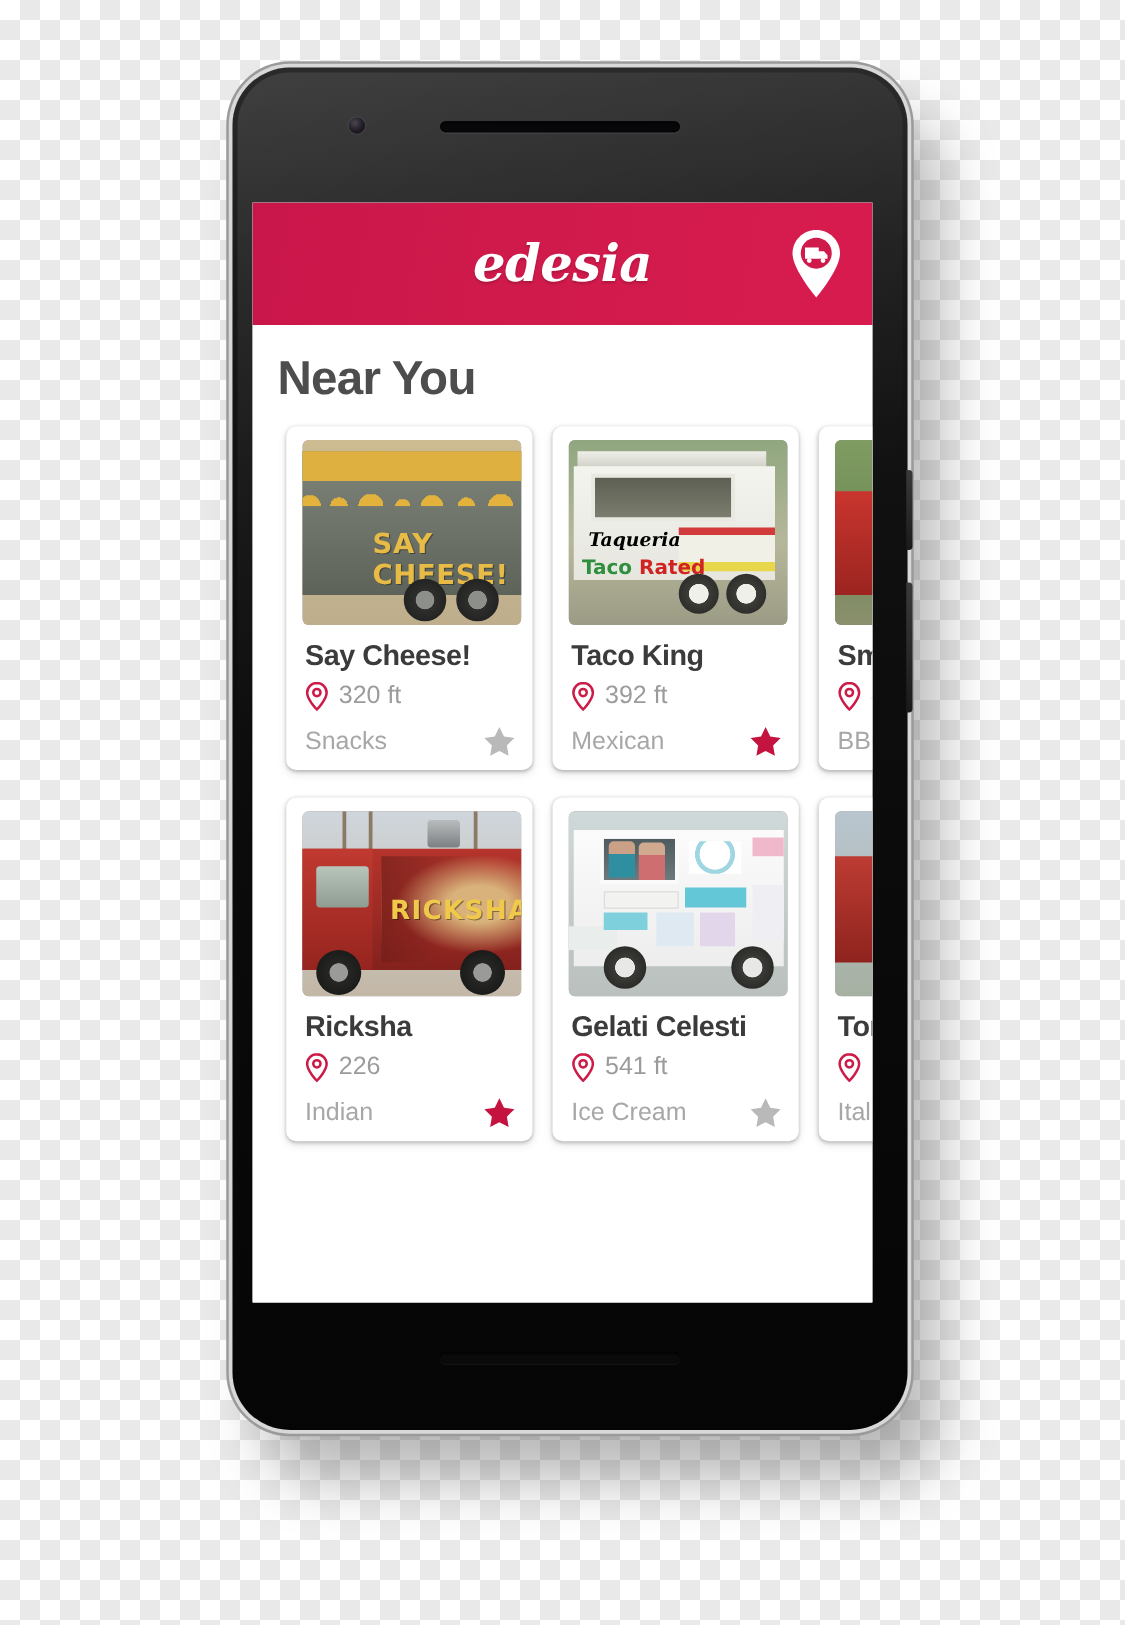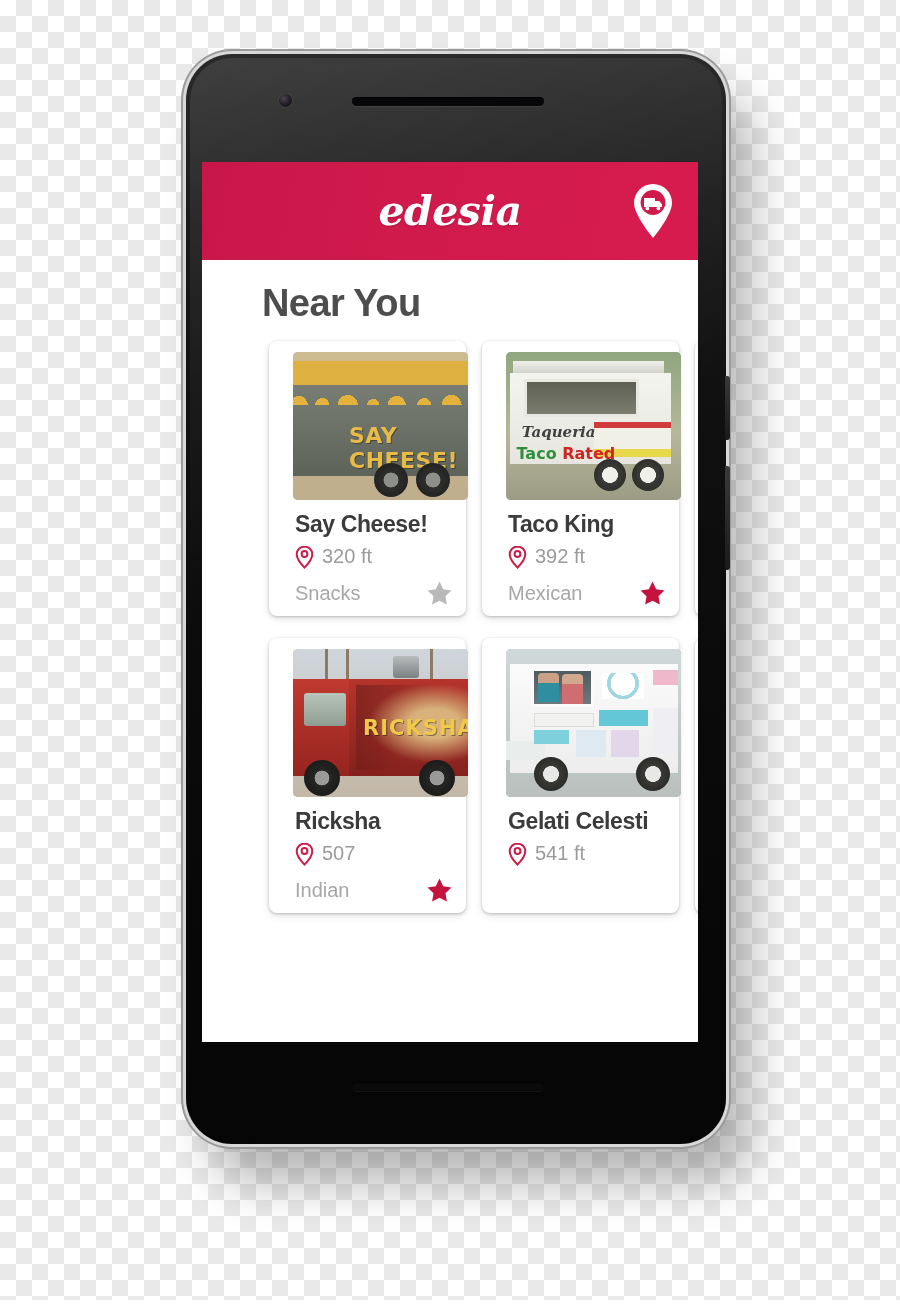--- a/index.html
+++ b/index.html
@@ -96,42 +96,42 @@
     width: 46px; height: 58px;
   }
 
   
   .content {
     height: 782px;
     overflow: hidden;
     background: #fff;
     padding-top: 4px;
   }
-  .section { margin-bottom: 2px; margin-left: 40px; }
+  .section { margin-bottom: 2px; }
   .section-title {
     font-size: 38px;
     font-weight: 700;
     color: #4d4d4d;
     letter-spacing: -0.6px;
     margin: 18px 0 10px 20px;
   }
   .card-row {
     display: flex;
     gap: 16px;
     padding: 6px 0 14px 27px;
   }
 
   
   .card {
     flex: 0 0 auto;
     width: 197px;
     background: #ffffff;
     border-radius: 8px;
     box-shadow: 0 1px 3px rgba(0,0,0,0.22), 0 3px 8px rgba(0,0,0,0.10);
-    padding: 11px 11px 6px 24px;
+    padding: 11px 11px 6px 13px;
     box-sizing: border-box;
   }
   .card-photo {
     width: 175px; height: 148px;
     border-radius: 5px;
     overflow: hidden;
     position: relative;
     background: #9aa0a0;
   }
   .card-title {
@@ -191,21 +191,21 @@
   .tk-sky   { inset: 0; background: linear-gradient(180deg,#8fa77f 0%, #b6b79a 55%, #9c9c86 100%); }
   .tk-awn   { left: 4%; top: 6%; width: 86%; height: 9%;
               background: linear-gradient(180deg,#efefe9,#cfd0c8); }
   .tk-body  { left: 2%; top: 14%; width: 92%; height: 62%;
               background: linear-gradient(180deg,#f4f4ef 0%, #e6e6df 100%); }
   .tk-win   { left: 10%; top: 18%; width: 66%; height: 26%;
               background: linear-gradient(180deg,#5c5f52,#7b7e6e);
               border: 3px solid #e9e9e2; box-sizing: border-box; }
   .tk-menu  { left: 50%; top: 47%; width: 44%; height: 24%;
               background: linear-gradient(180deg,#d23b3b 0 16%, #f1f0e6 16% 78%, #e8d64b 78% 100%); }
-  .tk-taq   { left: 9%; top: 48%; color:#404040; font-size: 15px;
+  .tk-taq   { left: 9%; top: 48%; color:#000000; font-size: 15px;
               font-family:"DejaVu Serif", serif; font-style: italic; font-weight: 700; }
   .tk-name  { left: 6%; top: 62%; font-size: 16px; font-weight: 700;
               font-family:"DejaVu Sans", sans-serif; }
   .tk-wheel { bottom: 6%; width: 32px; height: 32px; border-radius: 50%;
               background: radial-gradient(circle,#f0f0ea 0 34%, #3b3b38 36%, #232321 100%); }
 
   
   .rk-sky   { inset: 0; background: linear-gradient(180deg,#cfd6dc 0%, #c3b7a6 100%); }
   .rk-tree  { top: 0; width: 3px; height: 42%; background: #8b7a66; }
   .rk-body  { left: -4%; top: 20%; width: 108%; height: 66%;
@@ -402,21 +402,21 @@
                 <div class="ph rk-wheel" style="left:72%"></div>
               </div>
               <div class="card-title">Ricksha</div>
               <div class="card-dist">
                 <span class="pin-icon">
                   <svg viewBox="0 0 19 24" width="19" height="24" aria-hidden="true">
                     <path d="M9.5 1.4 C5.2 1.4 1.7 4.9 1.7 9.2 C1.7 14.6 9.5 22.6 9.5 22.6 C9.5 22.6 17.3 14.6 17.3 9.2 C17.3 4.9 13.8 1.4 9.5 1.4 Z" fill="none" stroke="#cc1b47" stroke-width="2"></path>
                     <circle cx="9.5" cy="9" r="2.9" fill="none" stroke="#cc1b47" stroke-width="2"></circle>
                   </svg>
                 </span>
-                <span class="dist-text">507</span>
+                <span class="dist-text">226</span>
               </div>
               <div class="card-foot">
                 <span class="cuisine">Indian</span>
                 <span class="star">
                   <svg viewBox="0 0 27 26" width="27" height="26" aria-hidden="true">
                     <path d="M13.5 1.6 l3.7 7.6 8.3 1.2 -6 5.9 1.4 8.3 -7.4 -3.9 -7.4 3.9 1.4 -8.3 -6 -5.9 8.3 -1.2 Z" fill="#c4133f"></path>
                   </svg>
                 </span>
               </div>
             </div>
@@ -443,20 +443,28 @@
               <div class="card-title">Gelati Celesti</div>
               <div class="card-dist">
                 <span class="pin-icon">
                   <svg viewBox="0 0 19 24" width="19" height="24" aria-hidden="true">
                     <path d="M9.5 1.4 C5.2 1.4 1.7 4.9 1.7 9.2 C1.7 14.6 9.5 22.6 9.5 22.6 C9.5 22.6 17.3 14.6 17.3 9.2 C17.3 4.9 13.8 1.4 9.5 1.4 Z" fill="none" stroke="#cc1b47" stroke-width="2"></path>
                     <circle cx="9.5" cy="9" r="2.9" fill="none" stroke="#cc1b47" stroke-width="2"></circle>
                   </svg>
                 </span>
                 <span class="dist-text">541 ft</span>
               </div>
+              <div class="card-foot">
+                <span class="cuisine">Ice Cream</span>
+                <span class="star">
+                  <svg viewBox="0 0 27 26" width="27" height="26" aria-hidden="true">
+                    <path d="M13.5 1.6 l3.7 7.6 8.3 1.2 -6 5.9 1.4 8.3 -7.4 -3.9 -7.4 3.9 1.4 -8.3 -6 -5.9 8.3 -1.2 Z" fill="#b9b9b9"></path>
+                  </svg>
+                </span>
+              </div>
             </div>
 
             <div class="card">
               <div class="card-photo">
                 <div class="ph it-sky"></div>
                 <div class="ph it-body"></div>
               </div>
               <div class="card-title cut-title">Ton</div>
               <div class="card-dist">
                 <span class="pin-icon">

